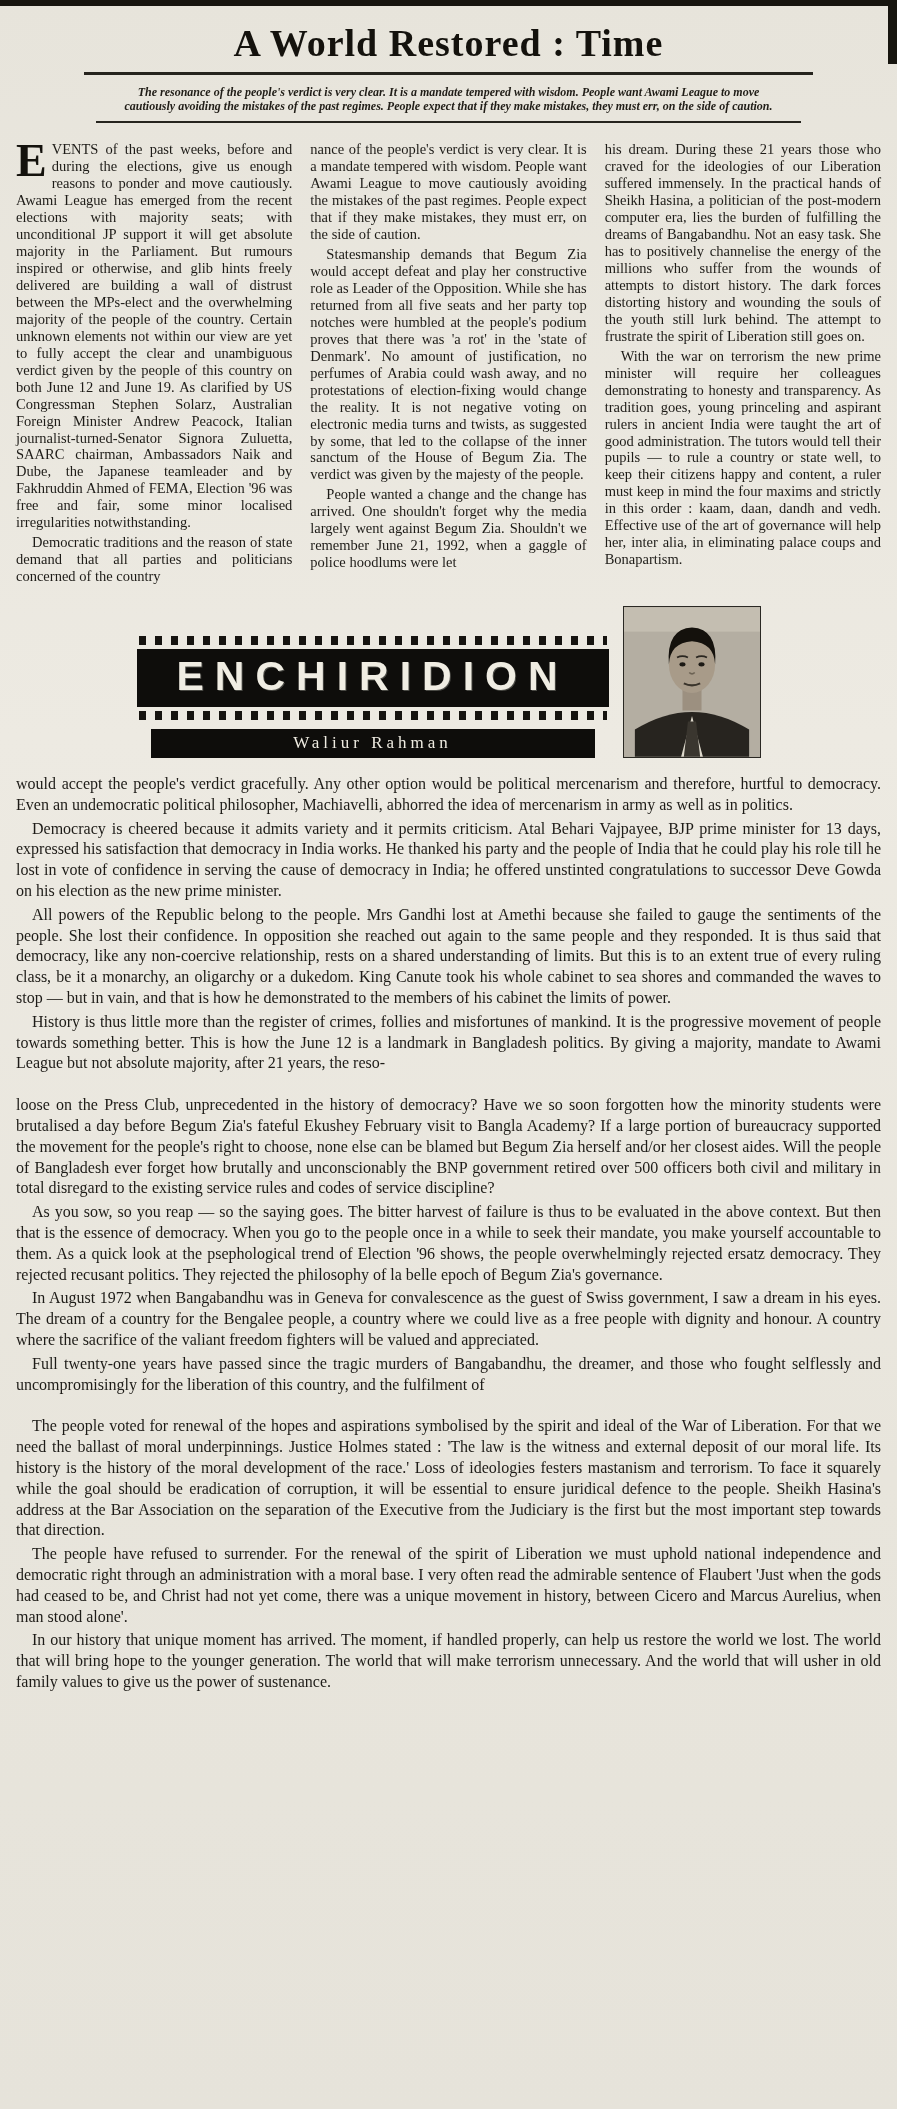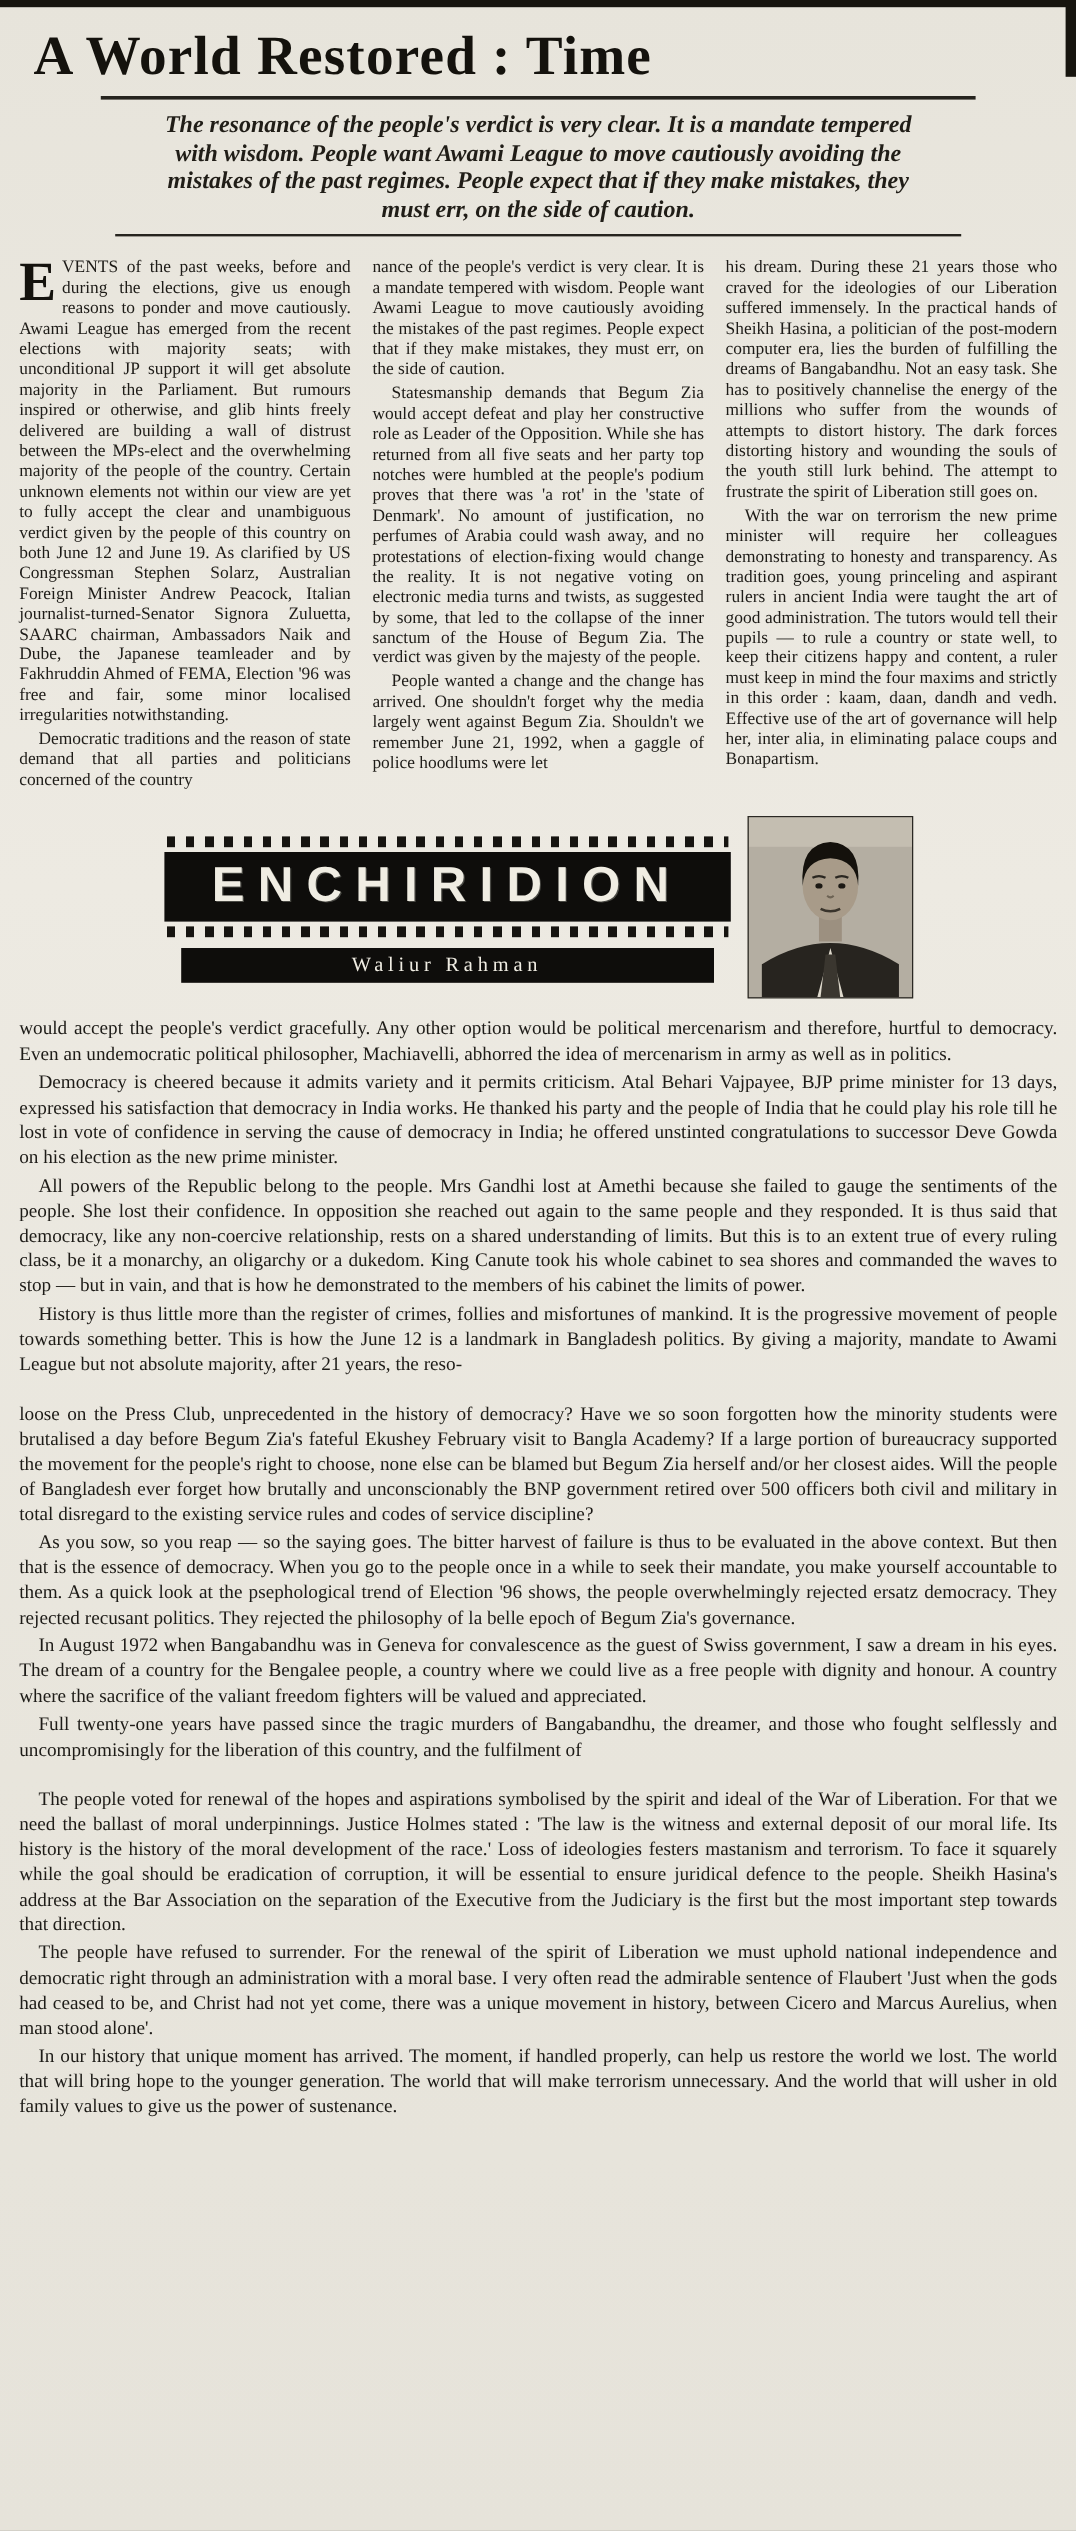--- a/index.html
+++ b/index.html
@@ -23,38 +23,39 @@
   }
   .scan-corner-right {
     position: absolute; top: 0; right: 0;
     width: 9px; height: 64px; background: #17150f;
   }
 
   
   .masthead { padding-top: 20px; }
   .headline {
     margin: 4px 28px 10px;
+    text-align: center;
     font-family: "Liberation Serif", serif;
     font-weight: 700;
-    font-size: 46px;
+    font-size: 38px;
     line-height: 1.0;
     letter-spacing: 1px;
     color: #14120d;
   }
   .headline span { display: block; }
 
   .rule { height: 3px; background: #26241e; margin: 8px 84px 6px; }
   .rule.thin { height: 2px; margin: 8px 96px 10px; }
 
   .standfirst {
     margin: 10px 118px 6px;
     text-align: center;
     font-style: italic;
     font-weight: 700;
-    font-size: 20px;
+    font-size: 12px;
     line-height: 1.18;
     color: #201d17;
   }
 
   
   .cols {
     display: flex;
     gap: 18px;
     padding: 8px 16px 0;
   }
@@ -71,21 +72,21 @@
     line-height: 38px;
     padding: 1px 5px 0 0;
     font-weight: 700;
     color: #14120d;
   }
 
   
   .banner {
     display: flex;
     justify-content: center;
-    align-items: center;
+    align-items: flex-end;
     gap: 14px;
     margin: 18px 0 8px;
     padding: 0 16px;
   }
   .strip-block { width: 472px; }
   .dots {
     height: 9px;
     margin: 4px 2px;
     background: repeating-linear-gradient(90deg, #161410 0 7px, transparent 7px 16px);
   }

